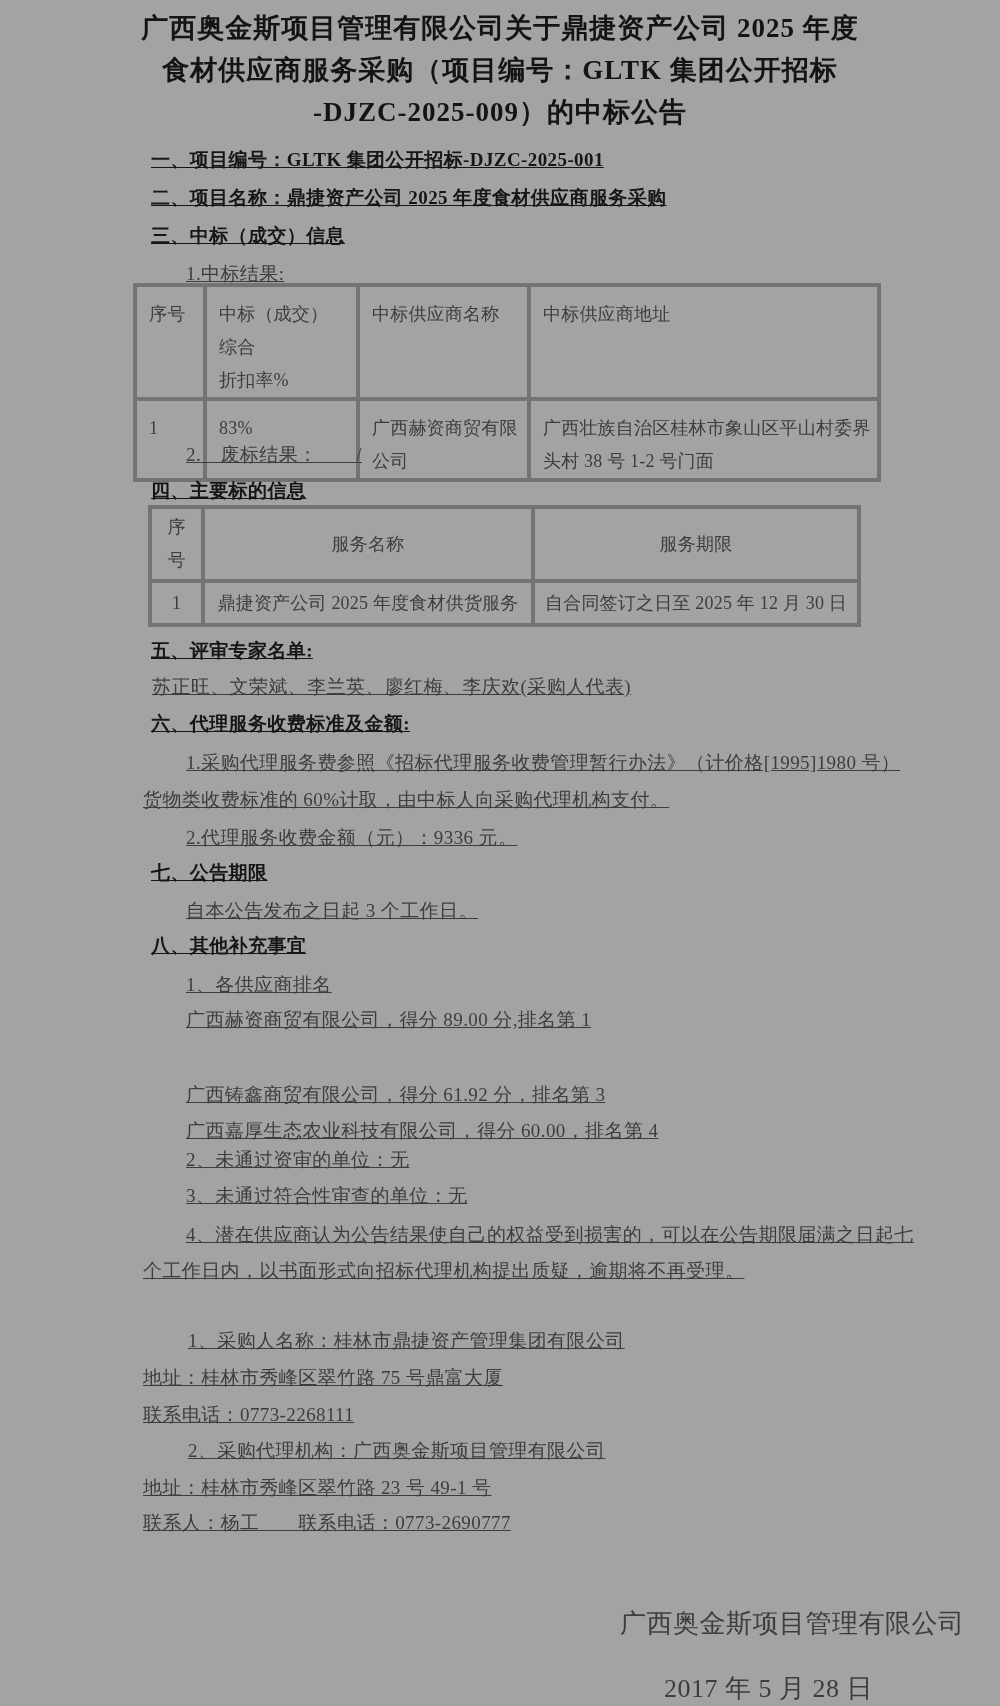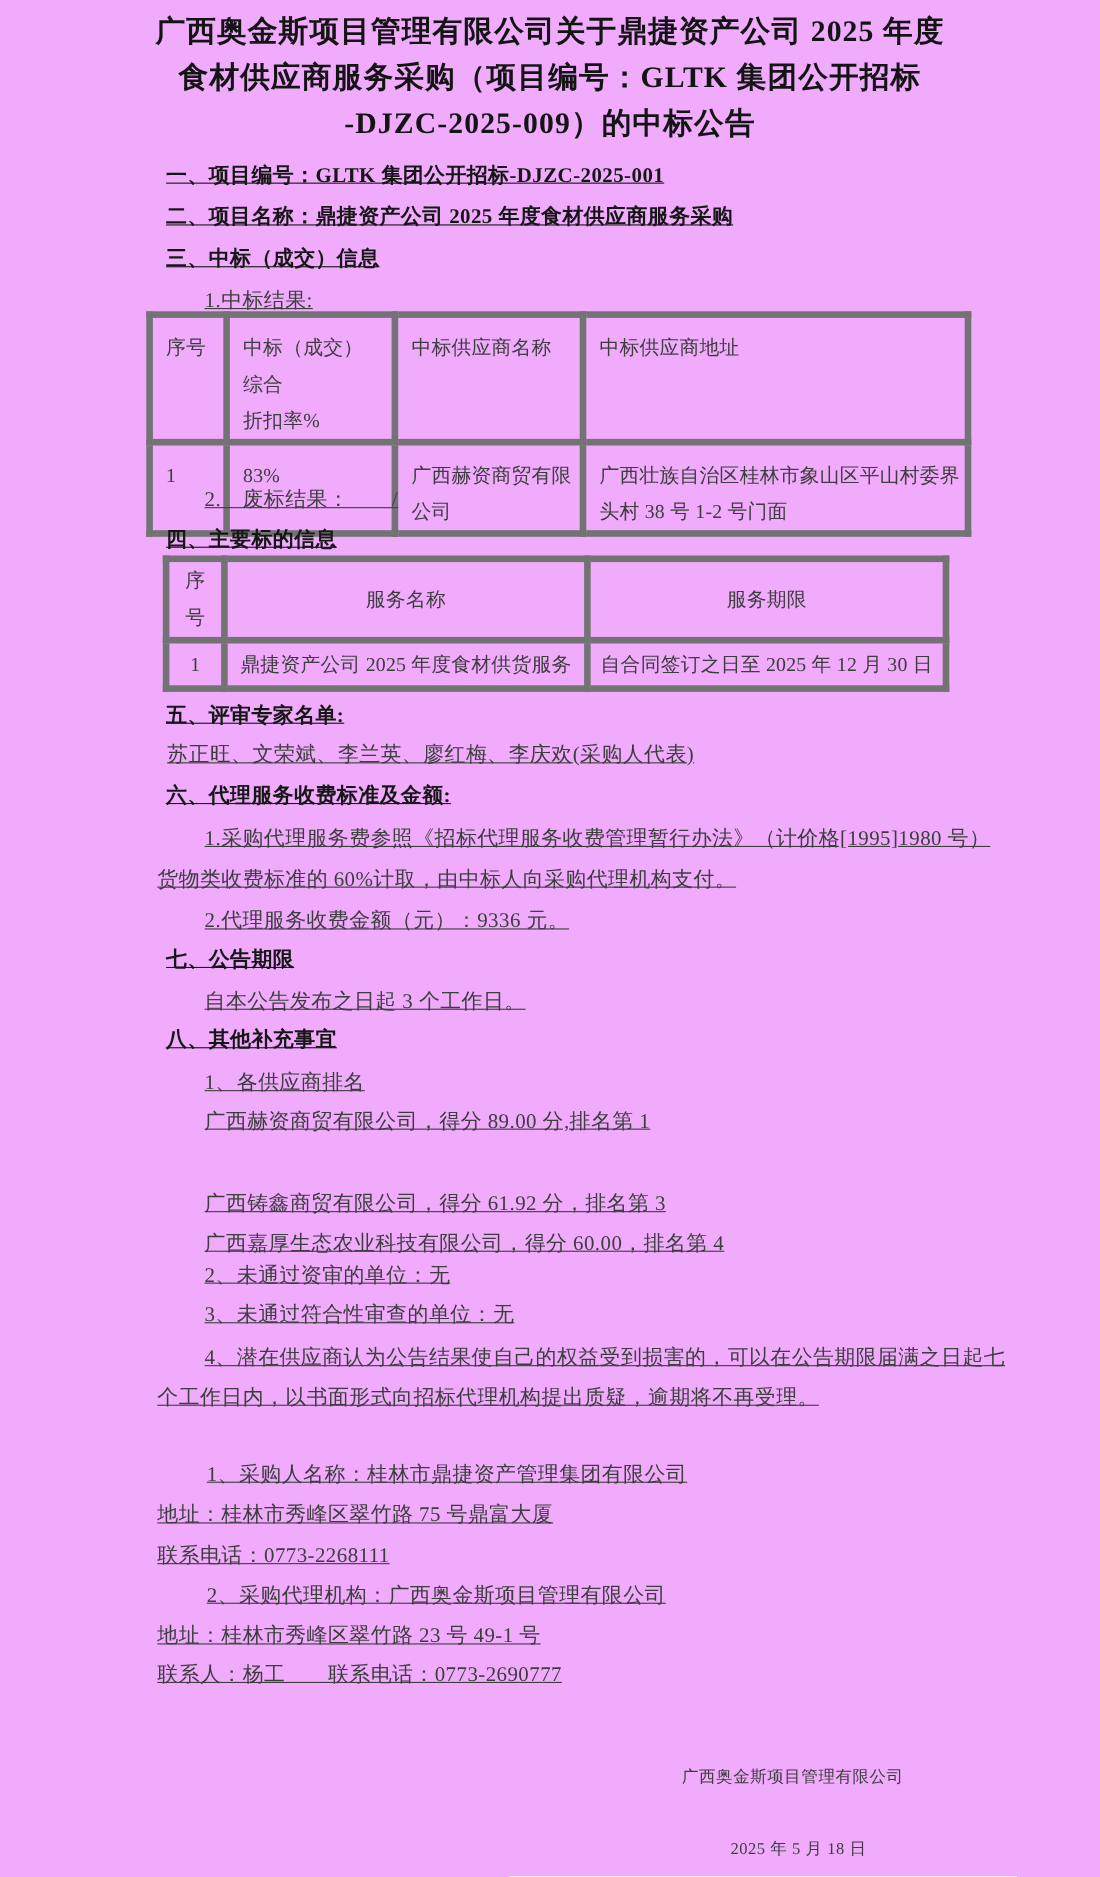--- a/index.html
+++ b/index.html
@@ -1,21 +1,21 @@
 <!DOCTYPE html>
 <html><head>
 <meta charset="utf-8">
 <style>
   html,body{margin:0;padding:0;background:#ffffff;}
   .page{
     position:relative;
     width:1000px;
     height:1706px;
     margin:0 auto;
-    background:#f0abfc;
+    background:#a3a3a3;
     font-family:"Liberation Serif","DejaVu Serif",serif;
     color:#3d3d3d;
     overflow:hidden;
   }
   .ln{
     position:absolute;
     font-size:19px;
     line-height:24px;
     letter-spacing:0.4px;
     white-space:nowrap;
@@ -35,37 +35,37 @@
   }
   table.doc{
     position:absolute;
     border-collapse:collapse;
     table-layout:fixed;
     font-size:18px;
     letter-spacing:0.2px;
     color:#3d3d3d;
   }
   table.doc td{
-    border:6px solid #737373;
+    border:4px solid #737373;
     white-space:pre-line;
     word-break:keep-all;
     line-height:33px;
     overflow:hidden;
   }
   table.t1 td{
     vertical-align:top;
     padding:11px 8px 0 12px;
     text-align:left;
   }
   table.t2 td{
     vertical-align:middle;
     text-align:center;
     padding:0 6px;
   }
-  .sig{position:absolute;font-size:15px;letter-spacing:0.5px;white-space:nowrap;color:#3d3d3d;}
+  .sig{position:absolute;font-size:26px;letter-spacing:0.5px;white-space:nowrap;color:#3d3d3d;}
 </style>
 </head>
 <body>
 
 <div class="page">
 
   <div class="title-line" style="top:10px">广西奥金斯项目管理有限公司关于鼎捷资产公司 2025 年度</div>
   <div class="title-line" style="top:52px">食材供应商服务采购（项目编号：GLTK 集团公开招标</div>
   <div class="title-line" style="top:94px">-DJZC-2025-009）的中标公告</div>
 
@@ -146,15 +146,15 @@
   <div class="ln" style="left:143px;top:1259px">个工作日内，以书面形式向招标代理机构提出质疑，逾期将不再受理。</div>
 
   <div class="ln" style="left:188px;top:1329px">1、采购人名称：桂林市鼎捷资产管理集团有限公司</div>
   <div class="ln" style="left:143px;top:1366px">地址：桂林市秀峰区翠竹路 75 号鼎富大厦</div>
   <div class="ln" style="left:143px;top:1403px">联系电话：0773-2268111</div>
   <div class="ln" style="left:188px;top:1439px">2、采购代理机构：广西奥金斯项目管理有限公司</div>
   <div class="ln" style="left:143px;top:1476px">地址：桂林市秀峰区翠竹路 23 号 49-1 号</div>
   <div class="ln" style="left:143px;top:1511px">联系人：杨工　　联系电话：0773-2690777</div>
 
   <div class="sig" style="left:620px;top:1606px">广西奥金斯项目管理有限公司</div>
-  <div class="sig" style="left:664px;top:1671px">2025 年 5 月 18 日</div>
+  <div class="sig" style="left:664px;top:1671px">2017 年 5 月 28 日</div>
 
 </div>
 
 </body></html>

